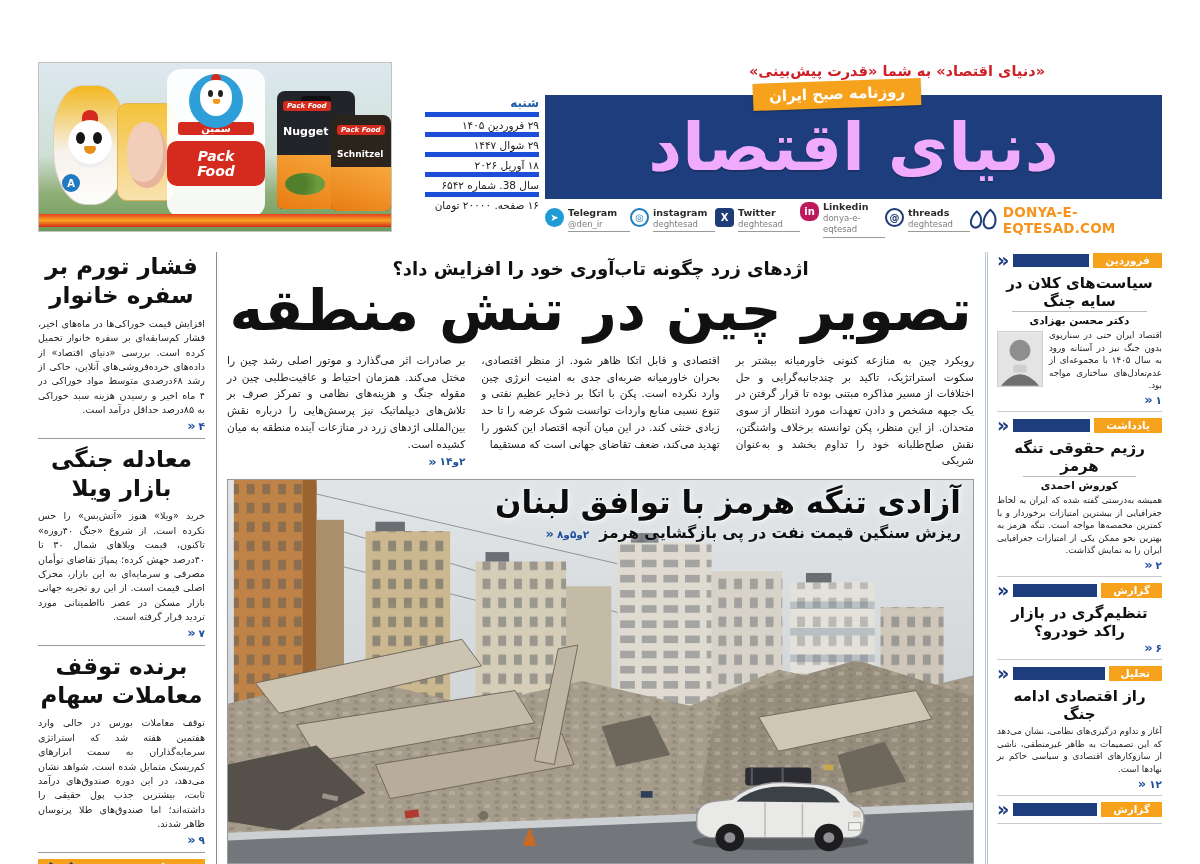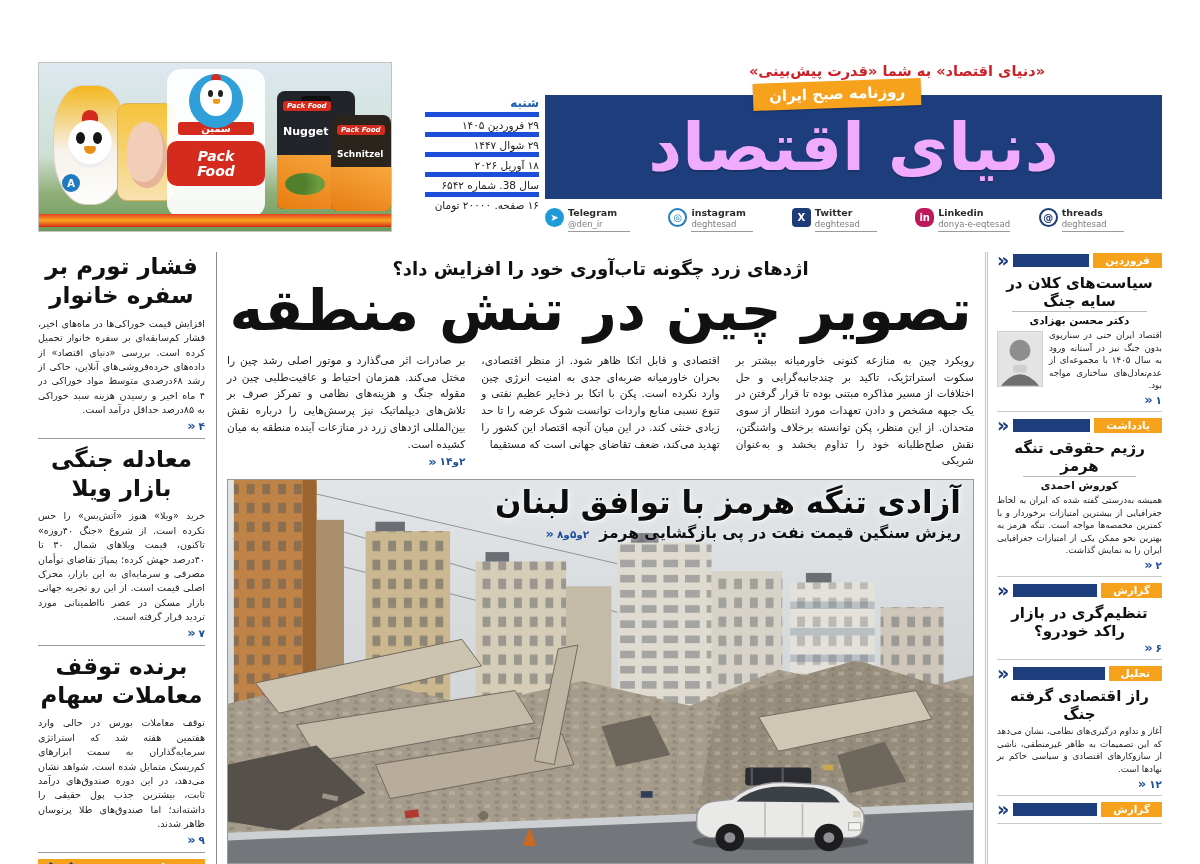--- a/index.html
+++ b/index.html
@@ -179,20 +179,27 @@
     <div class="soc">
       <span class="ic li">in</span>
       <span class="txt"><span class="nm">Linkedin</span><br>
       <span class="hd">donya-e-eqtesad</span></span>
     </div>
     <div class="soc">
       <span class="ic outline" style="border-color:#1d3c78;color:#1d3c78">@</span>
       <span class="txt"><span class="nm">threads</span><br>
       <span class="hd">deghtesad</span></span>
     </div>
+    <div class="webmark">
+      <svg width="34" height="26" viewBox="0 0 34 26">
+        <path d="M8 3 Q14 8 13 15 Q12 22 6 22 Q1 21 1 15 Q2 8 8 3 Z" fill="none" stroke="#1e3d7c" stroke-width="2.4"></path>
+        <path d="M24 1 Q31 7 30 15 Q29 23 22 23 Q16 22 16 15 Q17 7 24 1 Z" fill="none" stroke="#1e3d7c" stroke-width="2.4"></path>
+      </svg>
+      <span class="site">DONYA-E-EQTESAD.COM</span>
+    </div>
   </div>
 
   <div class="content">
 
     <aside class="sidebar">
 
       <div class="sec">
         <div class="sec-head">
             <span class="lbl">فروردین</span>
             <span class="bar"></span>
@@ -241,21 +248,21 @@
             <span class="arr">«</span>
           </div>
       </div>
 
       <div class="sec">
         <div class="sec-head">
             <span class="lbl">تحلیل</span>
             <span class="bar"></span>
             <span class="chev">«</span>
           </div>
-        <div class="sec-title">راز اقتصادی گرفته جنگ</div>
+        <div class="sec-title">راز اقتصادی ادامه جنگ</div>
         <div class="sec-body">آغاز و تداوم درگیری‌های نظامی، نشان می‌دهد که این تصمیمات به ظاهر غیرمنطقی، ناشی از سازوکارهای اقتصادی و سیاسی حاکم بر نهادها است.</div>
         <div class="ref">
             <span class="num">۱۲</span>
             <span class="arr">«</span>
           </div>
       </div>
 
       <div class="sec">
         <div class="sec-head">
             <span class="lbl">گزارش</span>

